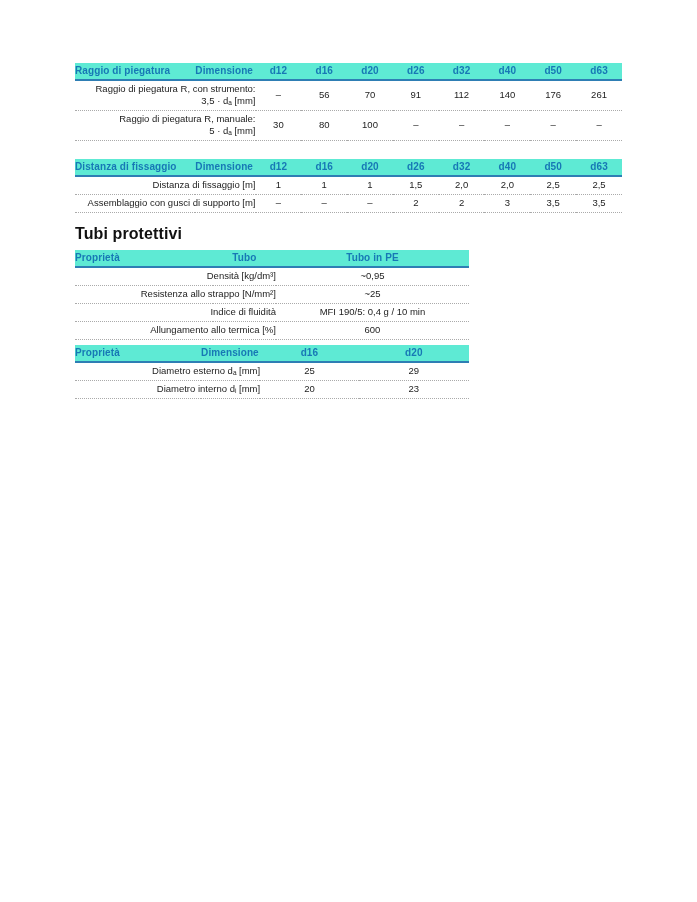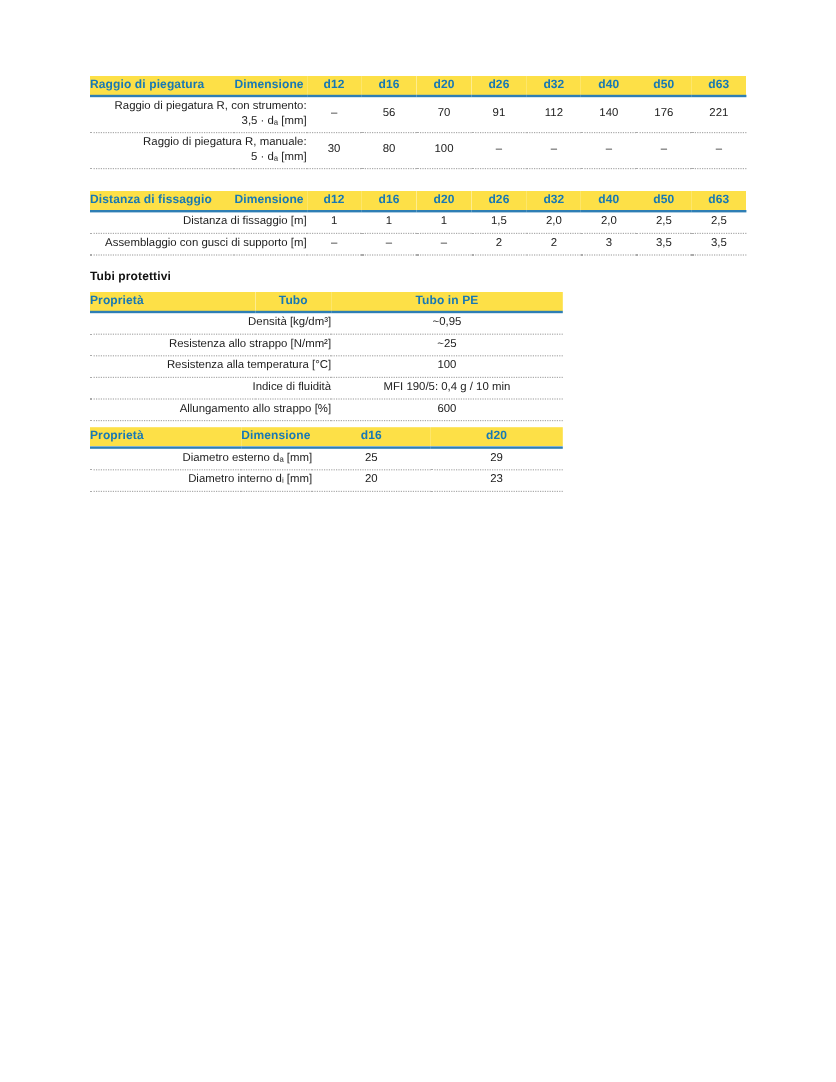--- a/index.html
+++ b/index.html
@@ -20,21 +20,21 @@
     top: 63px;
   }
   table {
     border-collapse: collapse;
     table-layout: fixed;
   }
   .tbl-wide { width: 547px; }
   .tbl-narrow { width: 394px; }
 
   thead th {
-    background: #fde047;
+    background: #5eead4;
     color: #1778b5;
     font-size: 10px;
     font-weight: bold;
     text-align: center;
     padding: 2px 0 3px 0;
     border-bottom: 2px solid #2e7eb4;
     letter-spacing: 0.1px;
     overflow: hidden;
     white-space: nowrap;
   }
@@ -46,21 +46,21 @@
     text-align: center;
     vertical-align: middle;
     padding: 2px 0 3px 0;
     border-bottom: 1px dotted #aaaaaa;
   }
   tbody td.lbl {
     text-align: right;
   }
   .tbl-2 { margin-top: 18px; }
   .section-heading {
-    font-size: 10px;
+    font-size: 16px;
     font-weight: bold;
     color: #111;
     margin: 12px 0 7px 0;
     letter-spacing: 0.1px;
   }
   .tbl-4 { margin-top: 5px; }
 </style>
 </head>
 <body>
 
@@ -99,21 +99,21 @@
           <div>Raggio di piegatura R, con strumento:</div>
           <div>3,5 · dₐ [mm]</div>
         </td>
         <td>–</td>
         <td>56</td>
         <td>70</td>
         <td>91</td>
         <td>112</td>
         <td>140</td>
         <td>176</td>
-        <td>221</td>
+        <td>261</td>
       </tr>
       <tr>
         <td class="lbl" colspan="2">
           <div>Raggio di piegatura R, manuale:</div>
           <div>5 · dₐ [mm]</div>
         </td>
         <td>30</td>
         <td>80</td>
         <td>100</td>
         <td>–</td>
@@ -200,29 +200,25 @@
     <tbody>
       <tr>
         <td class="lbl" colspan="2">Densità [kg/dm³]</td>
         <td>~0,95</td>
       </tr>
       <tr>
         <td class="lbl" colspan="2">Resistenza allo strappo [N/mm²]</td>
         <td>~25</td>
       </tr>
       <tr>
-        <td class="lbl" colspan="2">Resistenza alla temperatura [°C]</td>
-        <td>100</td>
-      </tr>
-      <tr>
         <td class="lbl" colspan="2">Indice di fluidità</td>
         <td>MFI 190/5: 0,4 g / 10 min</td>
       </tr>
       <tr>
-        <td class="lbl" colspan="2">Allungamento allo strappo [%]</td>
+        <td class="lbl" colspan="2">Allungamento allo termica [%]</td>
         <td>600</td>
       </tr>
     </tbody>
   </table>
 
   <table class="tbl-narrow tbl-4">
     <colgroup>
       <col style="width:32%">
         <col style="width:15%">
         <col style="width:25%">

